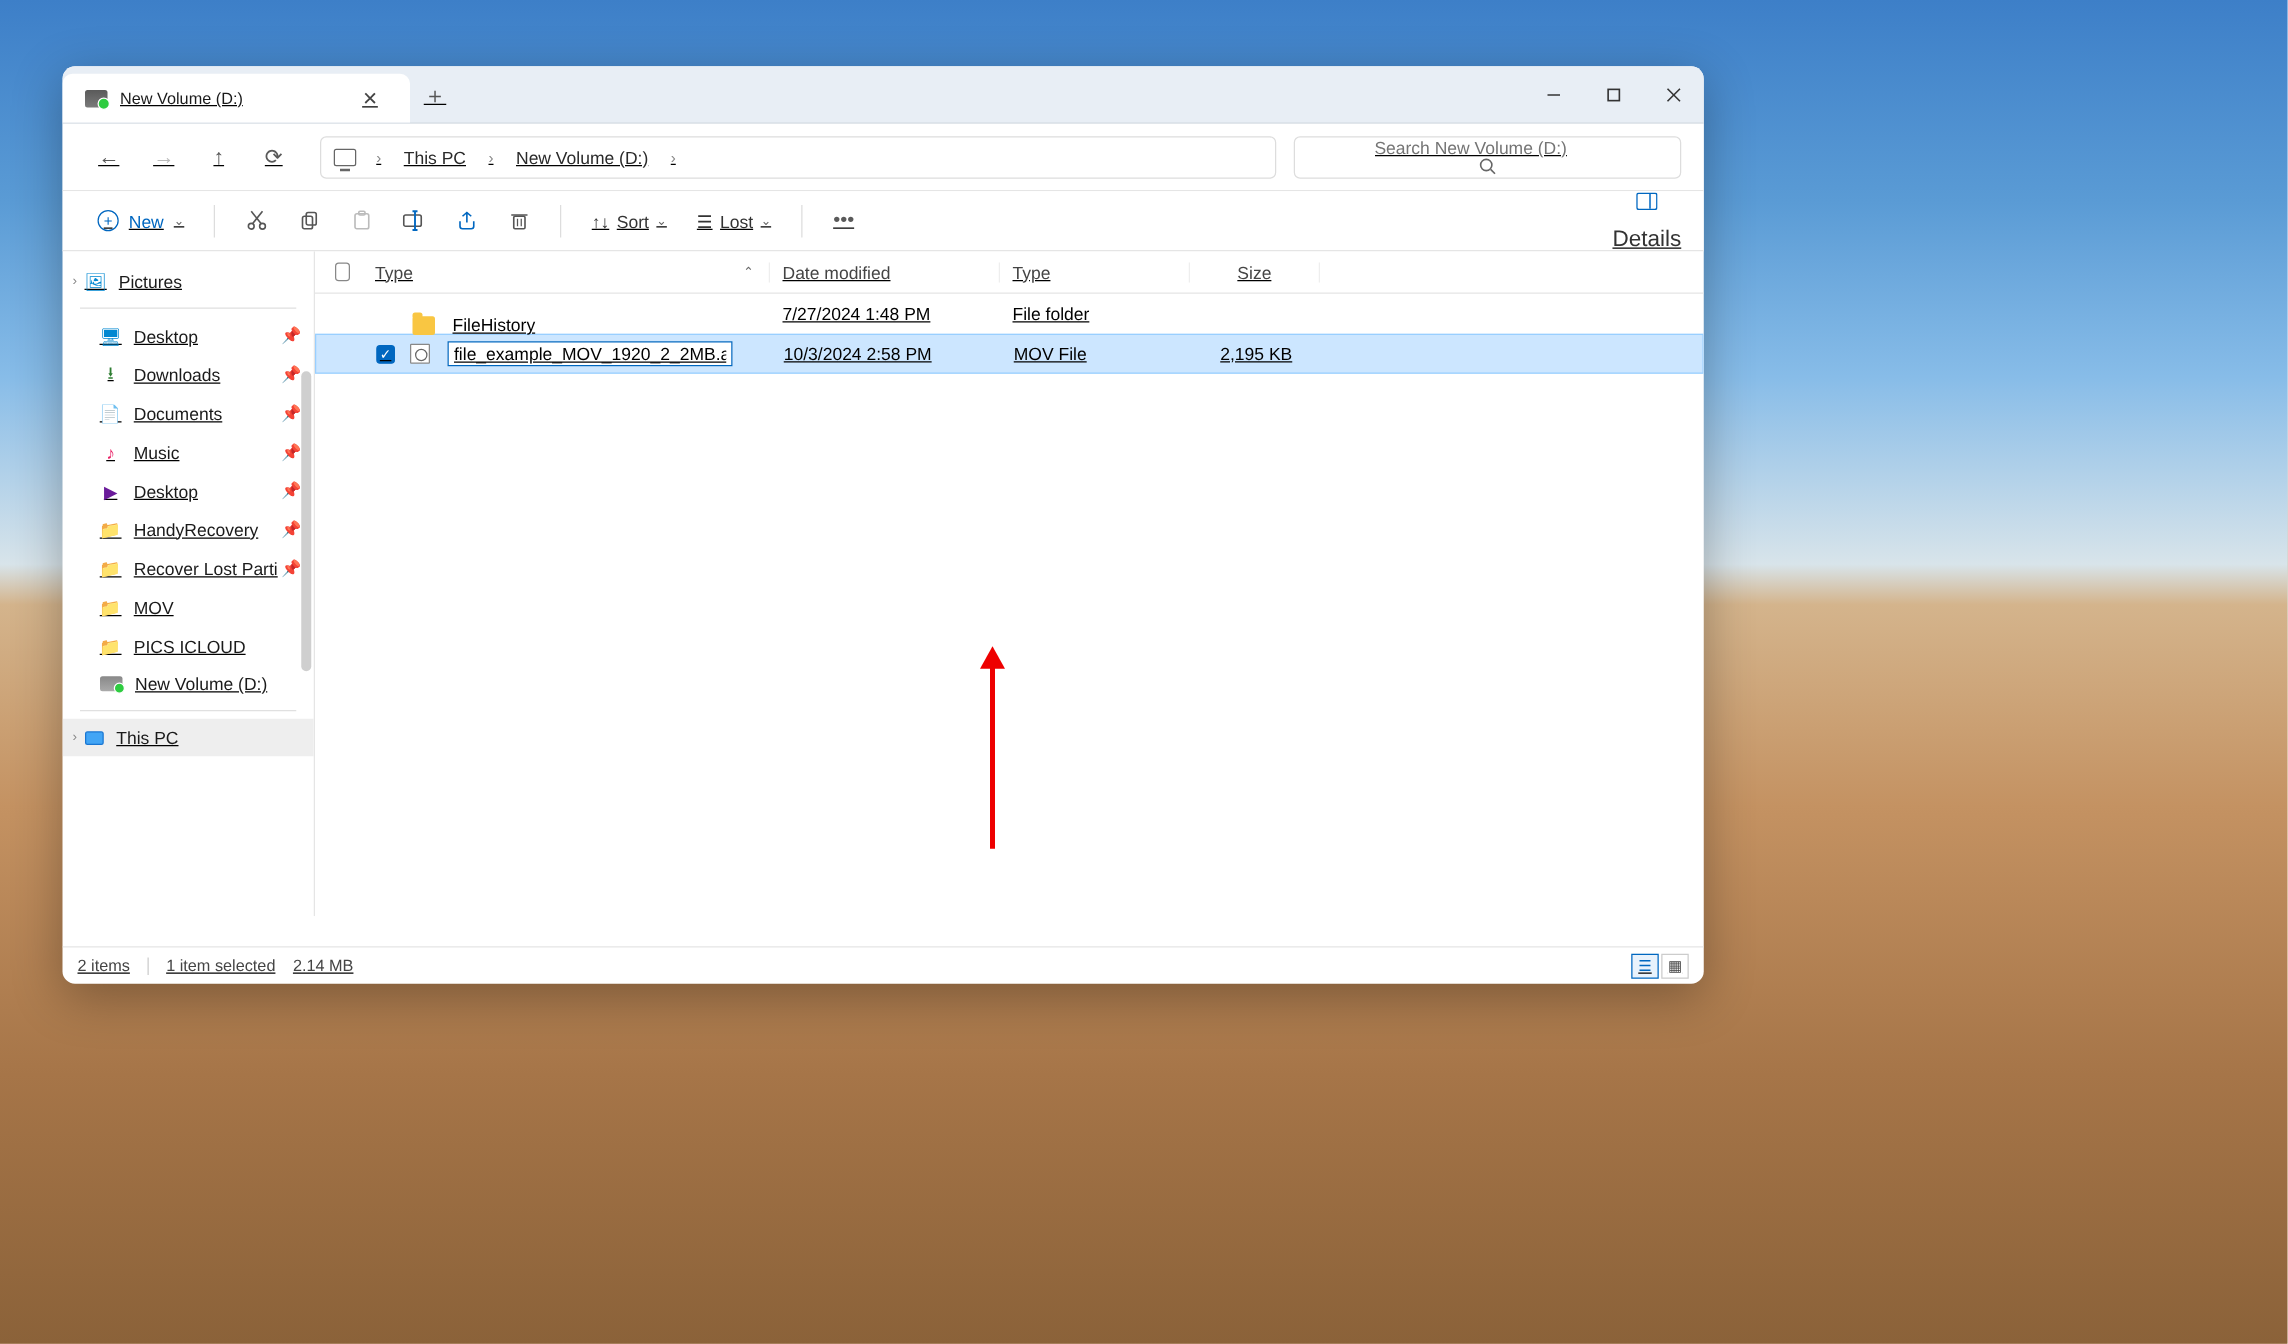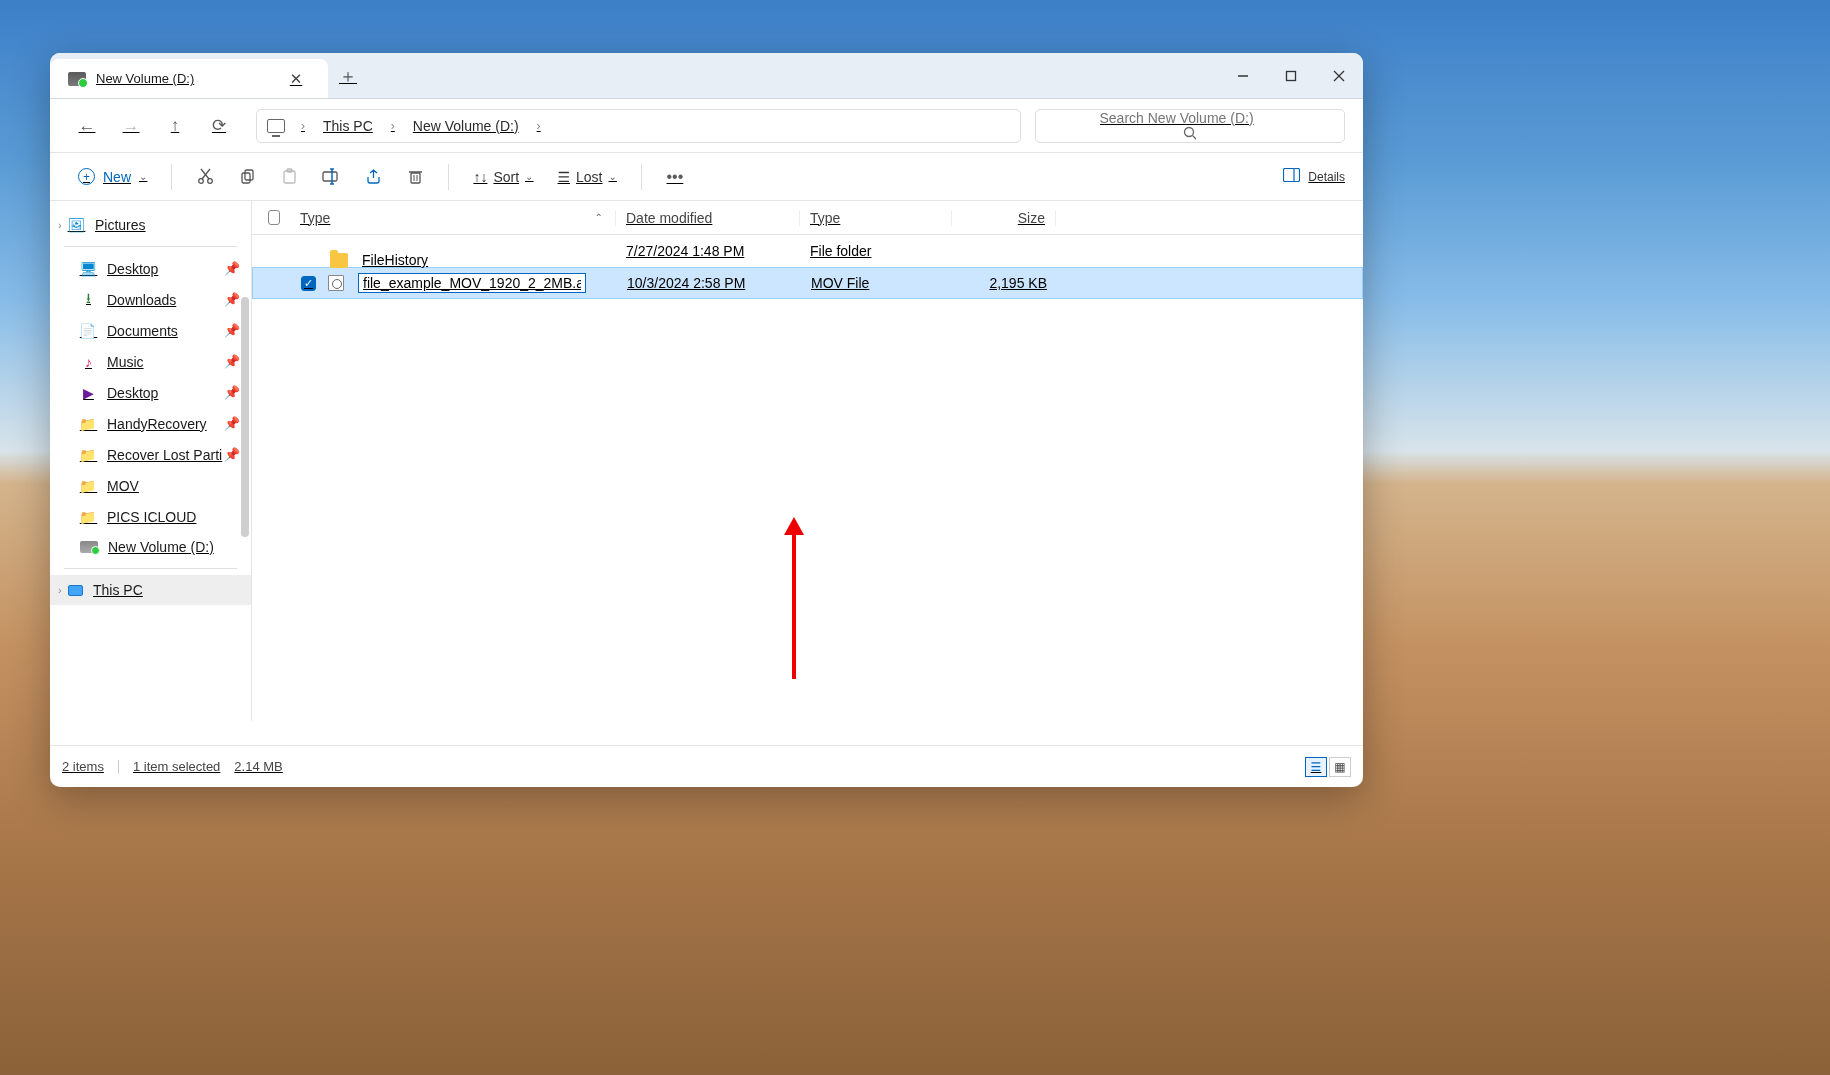--- a/index.html
+++ b/index.html
@@ -97,21 +97,21 @@
     padding: 0 18px;
     gap: 4px;
     border-bottom: 1px solid #e5e5e5;
   }
   .tb-new { display:flex; align-items:center; gap:8px; color:#0067c0; font-size:14px; padding:6px 10px; border-radius:4px; cursor:pointer;}
   .tb-new .plus {width:17px;height:17px;border:1.5px solid #0067c0;border-radius:50%;display:flex;align-items:center;justify-content:center;font-size:12px;}
   .tb-sep { width:1px; height:26px; background:#ddd; margin:0 10px;}
   .tb-icon { width:38px; height:34px; display:flex; align-items:center; justify-content:center; color:#5a5a5a; cursor:pointer; font-size:16px;}
   .tb-label { display:flex; align-items:center; gap:6px; font-size:14px; color:#333; padding:6px 10px; cursor:pointer;}
   .tb-label .chev { font-size:10px; color:#666;}
-  .tb-details { margin-left:auto; display:flex; align-items:center; gap:8px; color:#333; font-size:12px; cursor:pointer;}
+  .tb-details { margin-left:auto; display:flex; align-items:center; gap:8px; color:#333; font-size:18px; cursor:pointer;flex-direction:column;}
 
   .main-area { flex:1; display:flex; overflow:hidden; }
   .sidebar {
     width: 202px;
     border-right: 1px solid #e5e5e5;
     padding: 8px 0;
     overflow-y: auto;
     position:relative;
   }
   .sb-scrollbar { position:absolute; right:0; top:96px; width:12px; height:240px; }
@@ -140,21 +140,21 @@
     height: 34px;
     border-bottom: 1px solid #e5e5e5;
     color:#444;
     padding-left:6px;
   }
   .col { padding:0 10px; }
   .col-check { width:32px; display:flex; justify-content:center;}
   .col-name { width: 326px; display:flex; align-items:center; gap:6px; position:relative;}
   .col-date { width: 184px; }
   .col-type { width: 152px; }
-  .col-size { width: 104px; text-align:right;}
+  .col-size { width: 104px; text-align:center;}
   .hdr-border { border-right:1px solid #eee;}
   .sort-ind { position:absolute; right:12px; font-size:10px; color:#666;}
   .checkbox { width:15px; height:15px; border:1.5px solid #888; border-radius:3px; display:inline-block; background:#fff;}
   .checkbox.checked { background:#0067c0; border-color:#0067c0; color:#fff; display:flex; align-items:center; justify-content:center; font-size:11px;}
   .row { display:flex; align-items:center; height:32px; padding-left:6px; cursor:pointer;}
   .row.selected { background:#cce6ff; border:1px solid #99cfff; border-radius:0; }
   .file-icon { width:18px; height:15px; margin-right:8px; display:inline-block;}
   .folder-ico { background:#f9c642; border-radius:2px; position:relative;}
   .folder-ico::before {content:""; position:absolute; left:0; top:-3px; width:8px; height:4px; background:#f9c642; border-radius:2px 2px 0 0;}
   .mov-ico { width:16px; height:16px; background:#fff; border:1px solid #888; border-radius:1px; position:relative;}
@@ -162,21 +162,21 @@
   .rename-input {
     border:1px solid #0067c0;
     font-size:14px;
     padding:1px 4px;
     width: 228px;
     outline:none;
     font-family:inherit;
     background:#fff;
   }
   .statusbar {
-    height: 42px;
+    height: 30px;
     border-top:1px solid #e5e5e5;
     display:flex; align-items:center;
     padding:0 12px;
     font-size:13px;
     color:#444;
     gap:14px;
     margin-top:24px;
   }
   .statusbar .divider { width:1px; height:14px; background:#ccc;}
   .view-switch { margin-left:auto; display:flex; gap:2px;}

